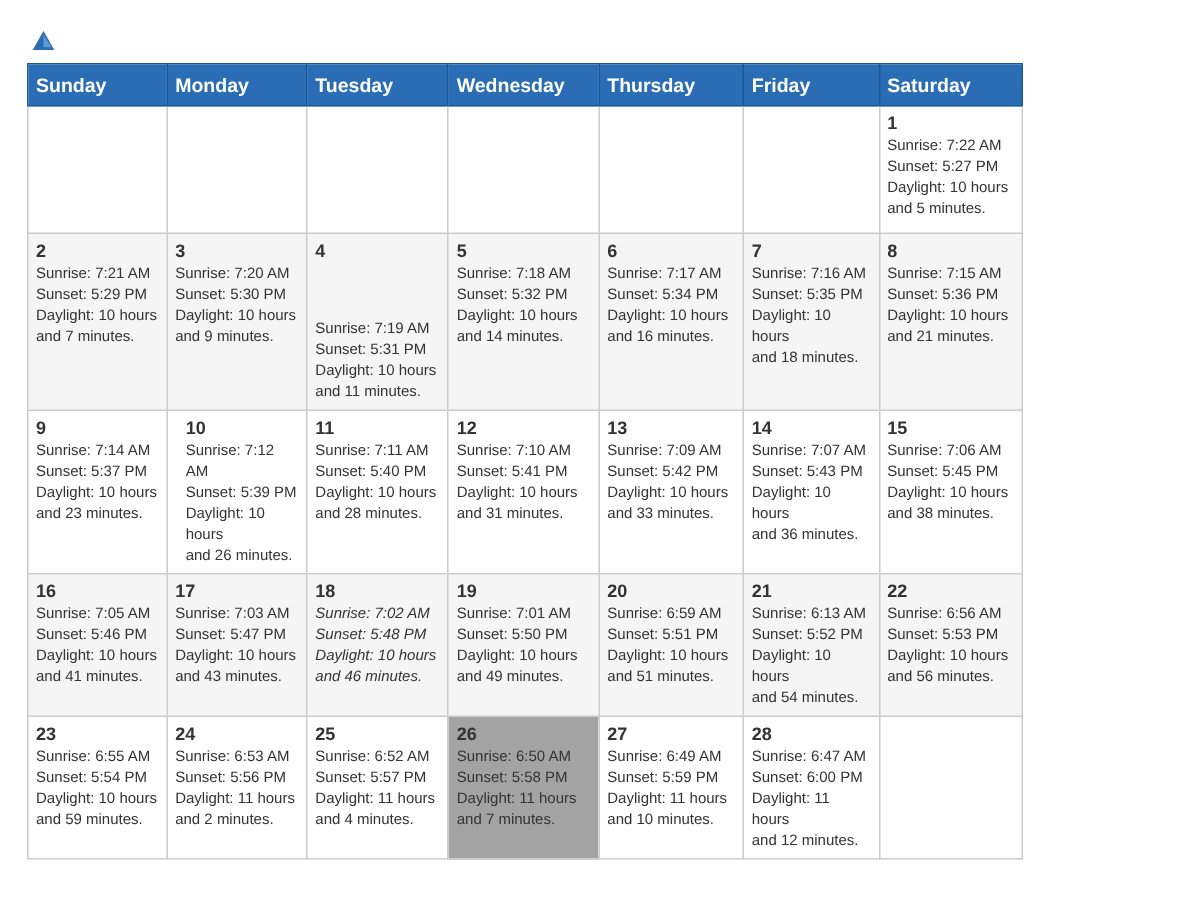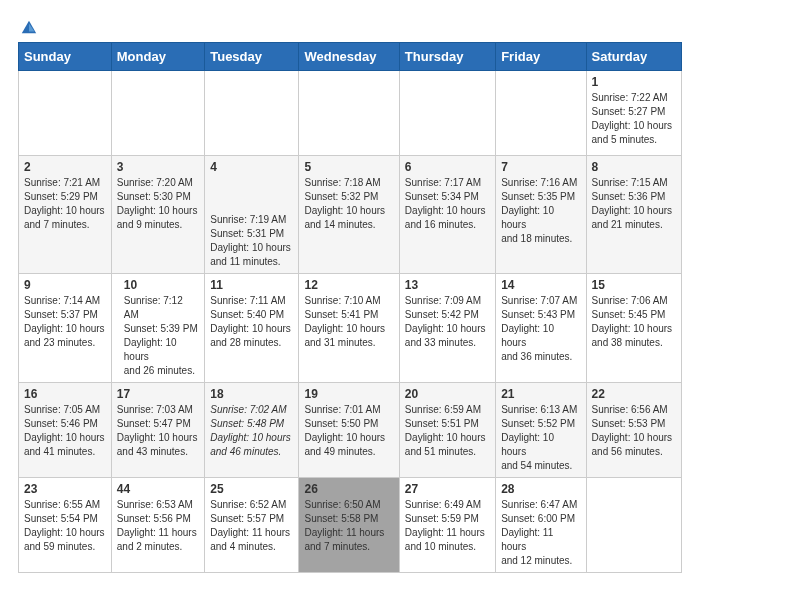--- a/index.html
+++ b/index.html
@@ -302,21 +302,21 @@
         </tr>
         <tr>
           <td style="background: rgb(255, 255, 255);">
             <span class="day-num">23</span>
             <div class="day-info" style="white-space: pre-line;">Sunrise: 6:55 AM
 Sunset: 5:54 PM
 Daylight: 10 hours
 and 59 minutes.</div>
           </td>
           <td style="background: rgb(255, 255, 255);">
-            <span class="day-num">44</span>
+            <span class="day-num">24</span>
             <div class="day-info" style="white-space: pre-line;">Sunrise: 6:53 AM
 Sunset: 5:56 PM
 Daylight: 11 hours
 and 2 minutes.</div>
           </td>
           <td style="background: rgb(255, 255, 255);">
             <span class="day-num">25</span>
             <div class="day-info" style="white-space: pre-line;">Sunrise: 6:52 AM
 Sunset: 5:57 PM
 Daylight: 11 hours

